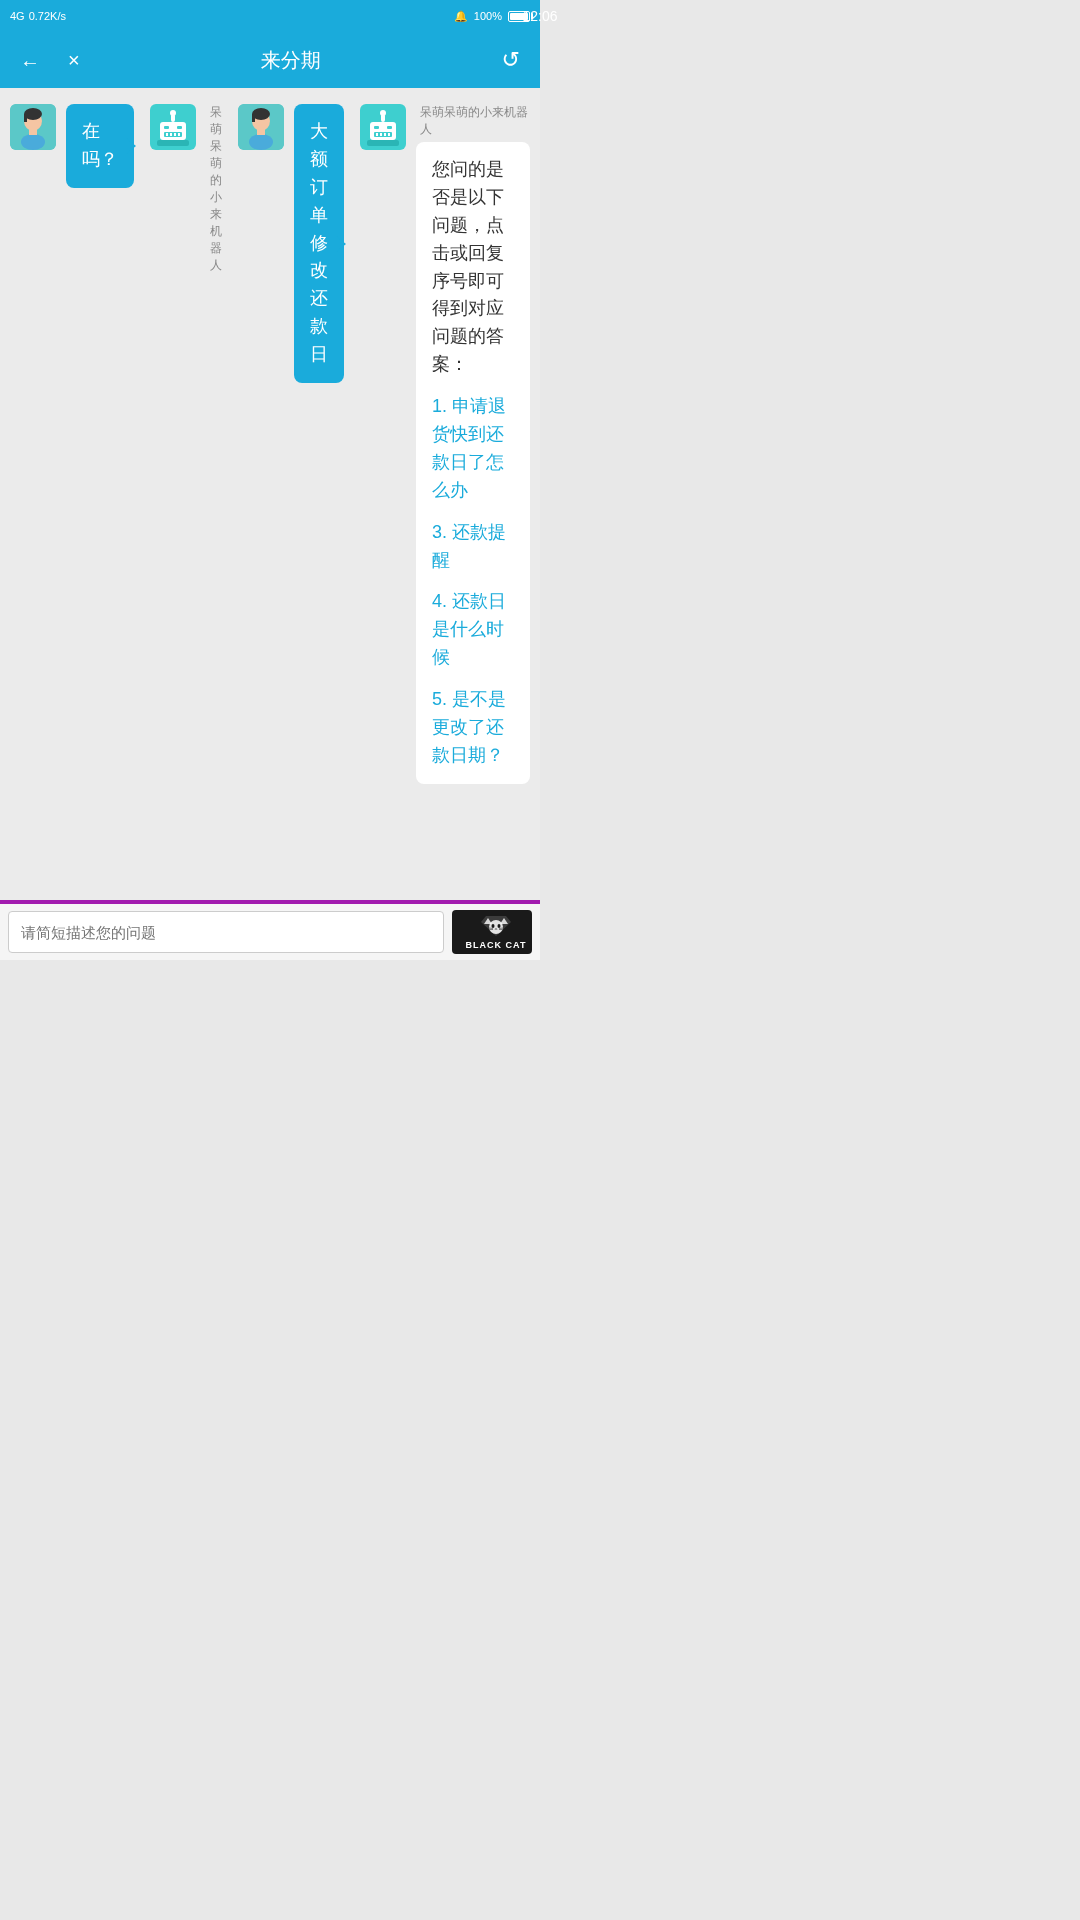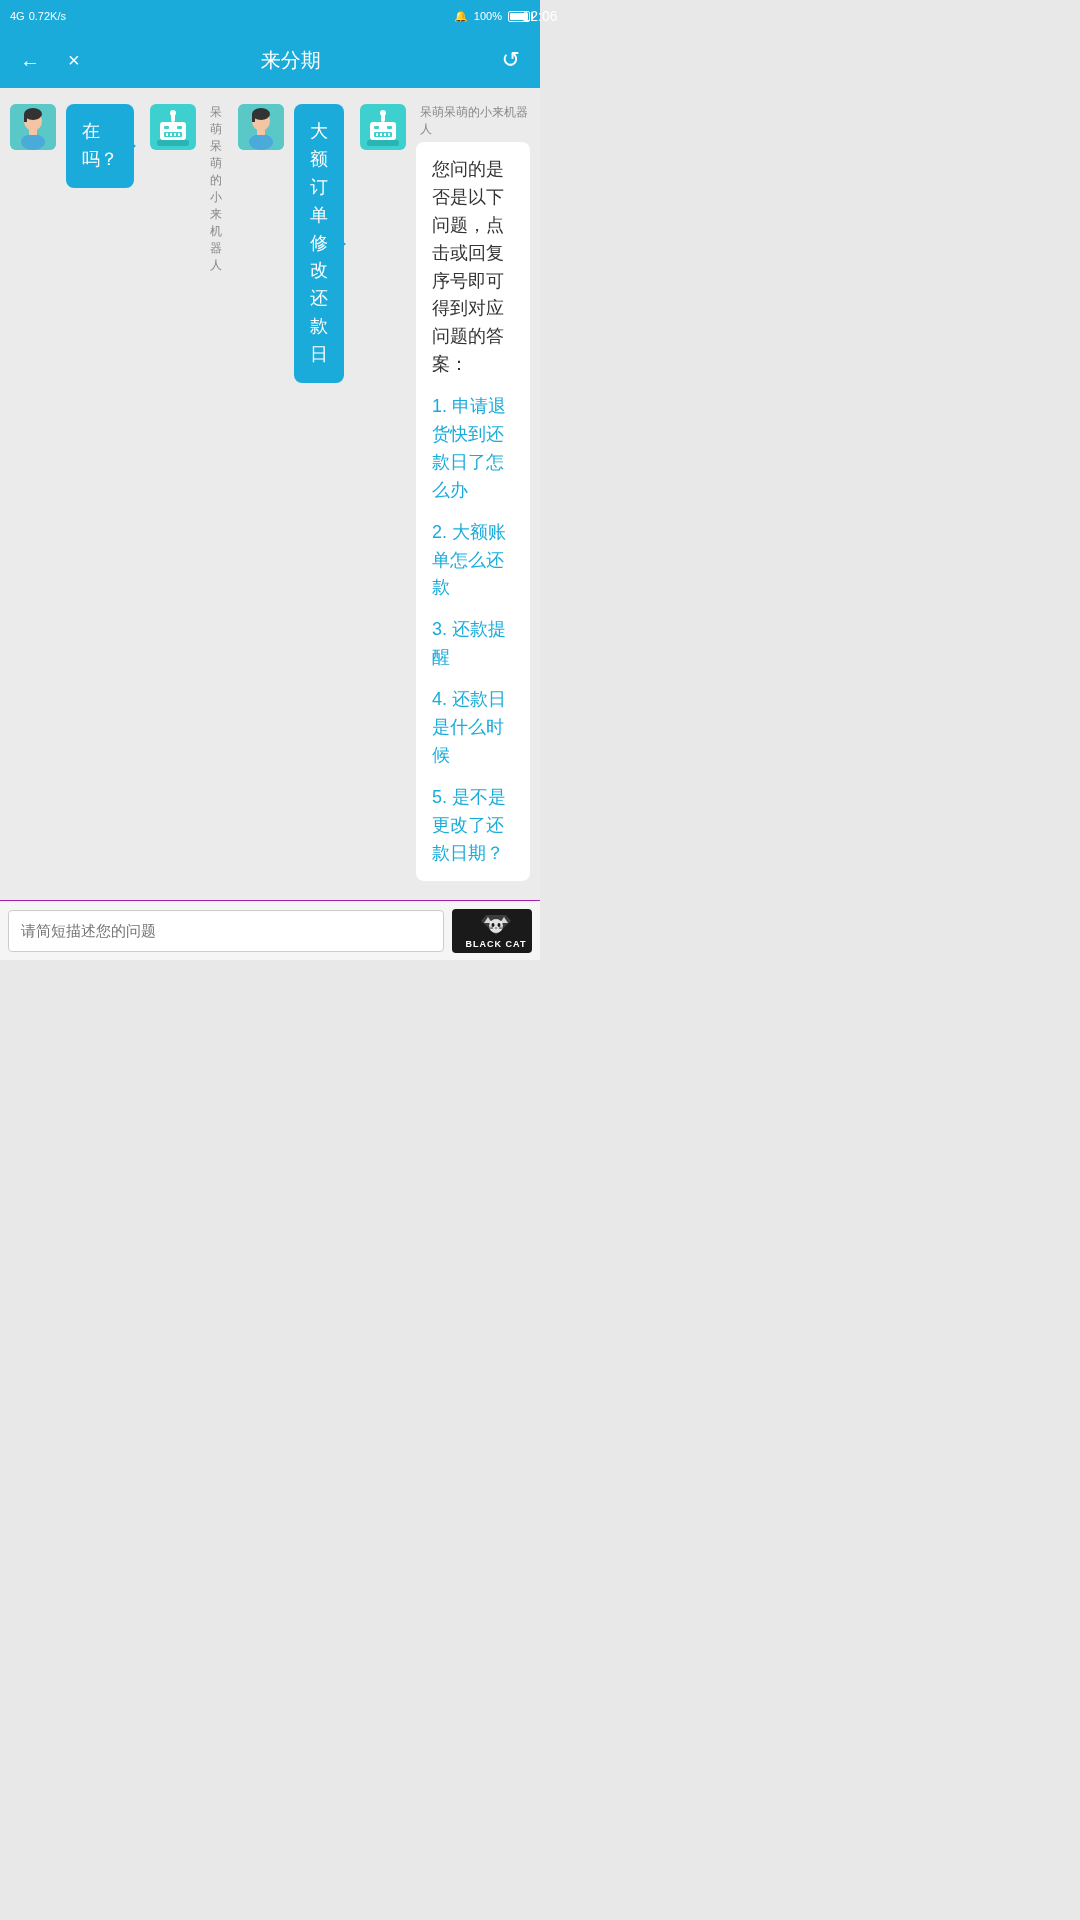--- a/index.html
+++ b/index.html
@@ -185,21 +185,21 @@
 
     .bubble-intro {
       color: #333;
       font-size: 18px;
       line-height: 1.55;
     }
 
     
     .input-bar {
       background: #f5f5f5;
-      border-top: 1px solid #a21caf;
+      border-top: 4px solid #a21caf;
       height: 60px;
       display: flex;
       align-items: center;
       padding: 0 8px;
       gap: 8px;
     }
     .chat-input {
       flex: 1;
       height: 42px;
       border: 1px solid #ccc;
@@ -342,21 +342,20 @@
         <rect x="19" y="8" width="4" height="8" fill="white" rx="2"></rect>
         <circle cx="21" cy="7" r="3" fill="white"></circle>
         <rect x="5" y="34" width="32" height="6" fill="#2ab5b5" rx="2"></rect>
       </svg>
     </div>
     <div class="bubble-col">
       <span class="sender-name">呆萌呆萌的小来机器人</span>
       <div class="bubble left-bubble">
         <p class="bubble-intro">您问的是否是以下问题，点击或回复序号即可得到对应问题的答案：</p>
         <a class="bubble-link" href="#">1. 申请退货快到还款日了怎么办</a>
-        <a class="bubble-link" href="#">2. 大额账单怎么还款</a>
         <a class="bubble-link" href="#">3. 还款提醒</a>
         <a class="bubble-link" href="#">4. 还款日是什么时候</a>
         <a class="bubble-link" href="#">5. 是不是更改了还款日期？</a>
       </div>
     </div>
   </div>
 
 </div>
 
 <div class="input-bar">

